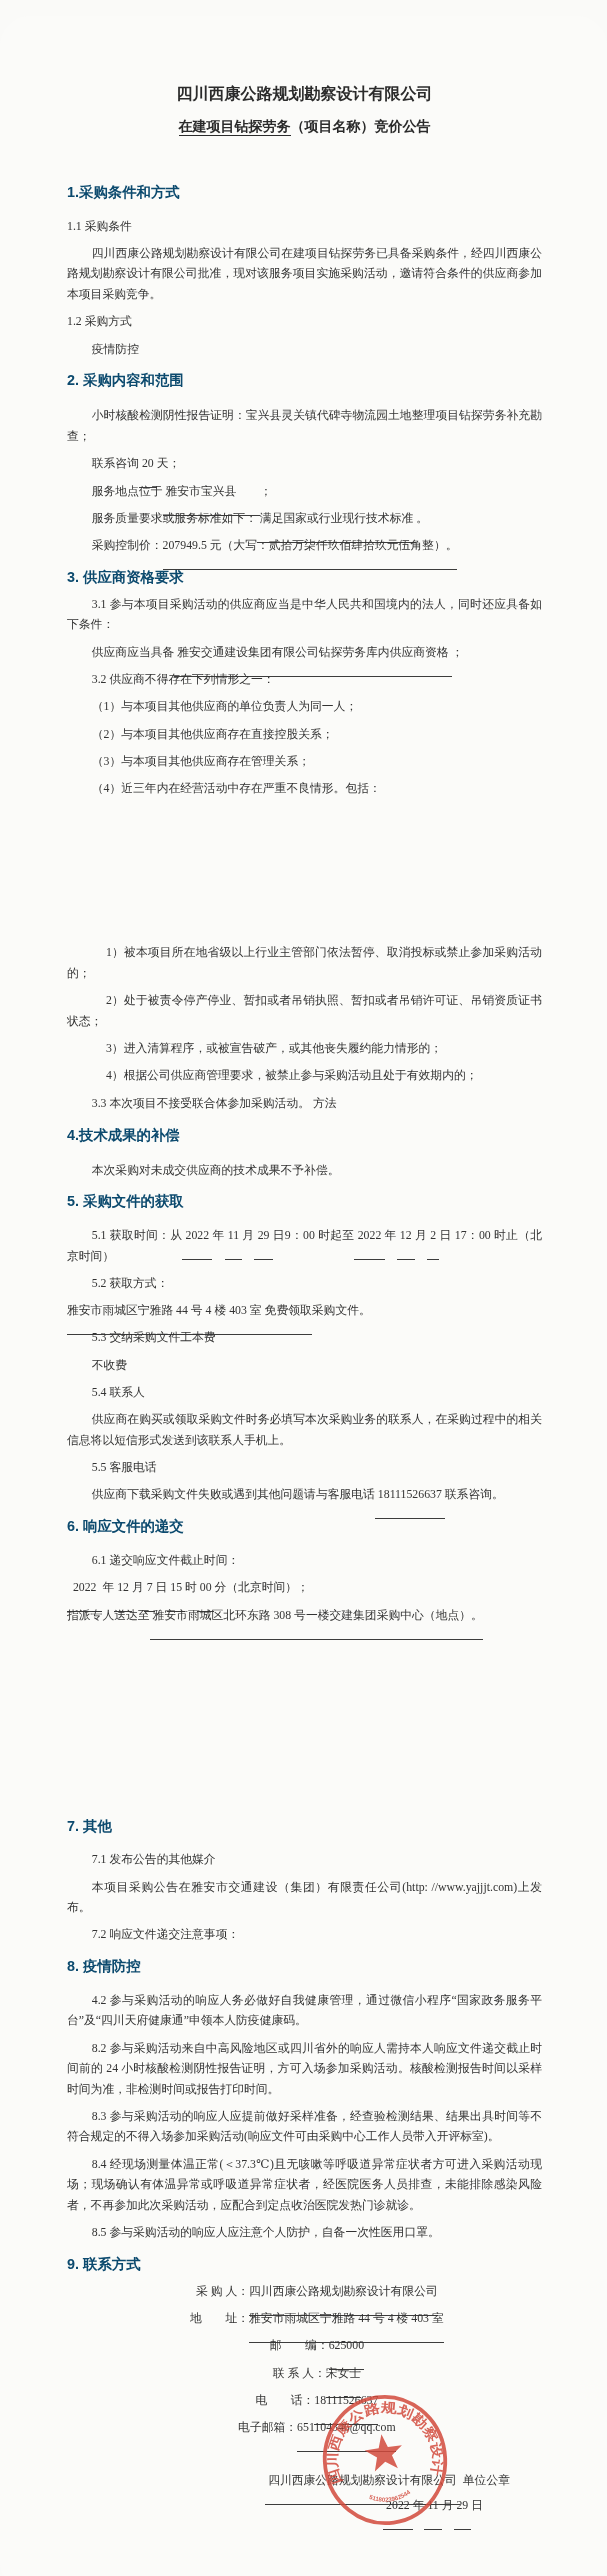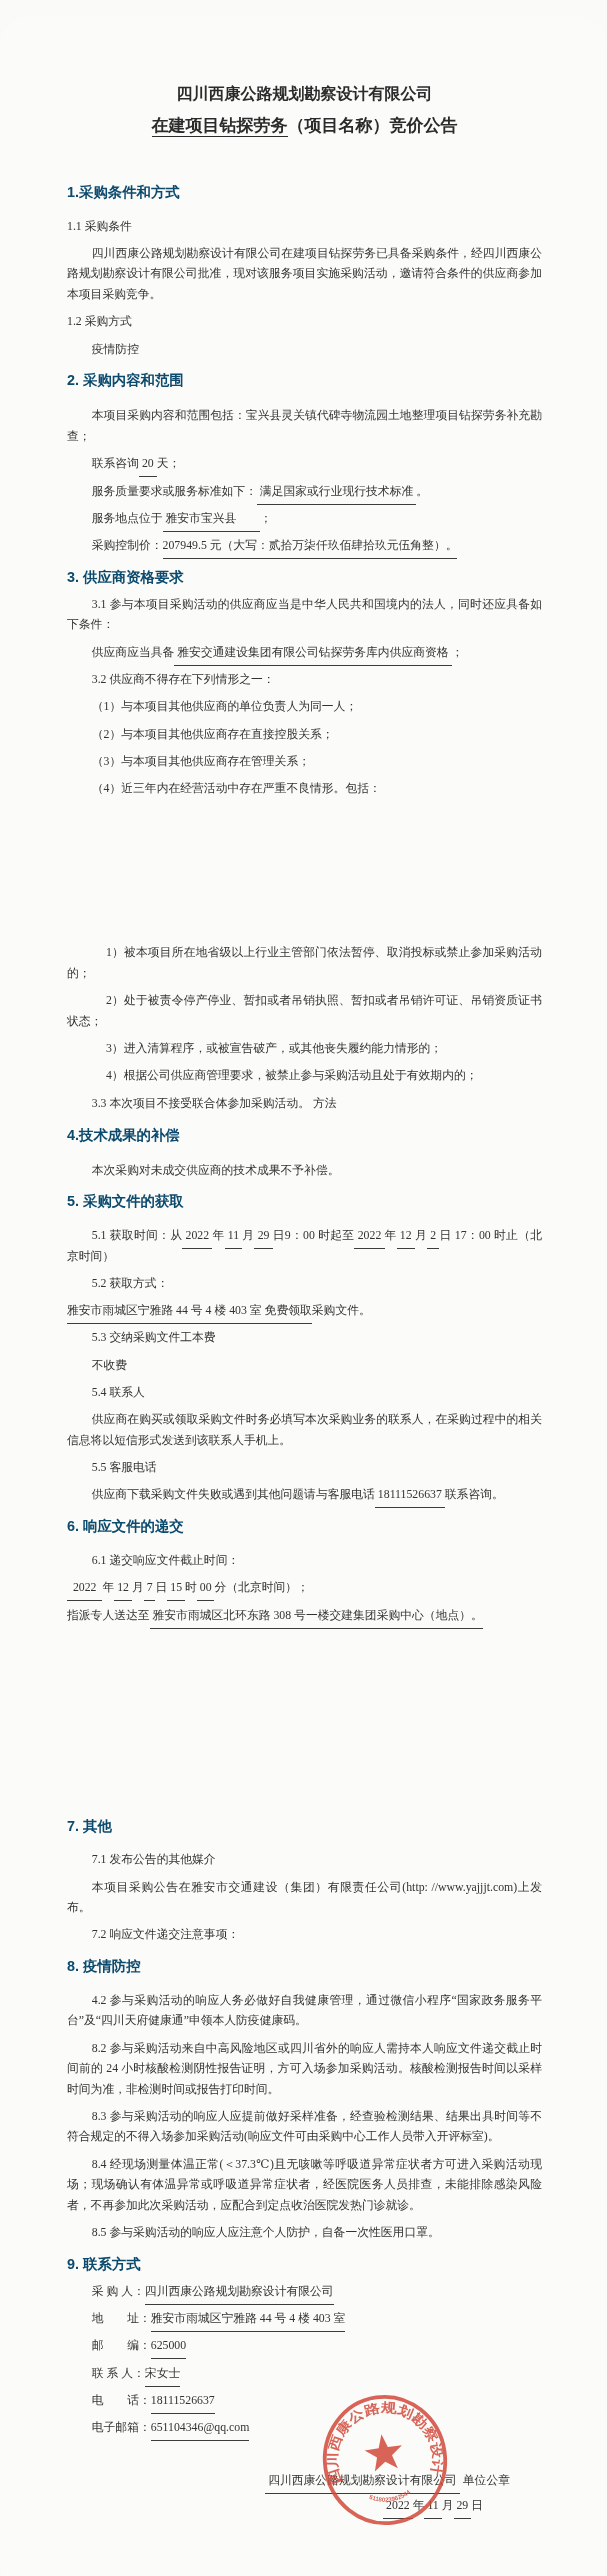--- a/index.html
+++ b/index.html
@@ -19,40 +19,40 @@
   }
   .doc-title{
     font-family:"Liberation Sans","DejaVu Sans",sans-serif;
     font-weight:bold;color:#2b2b2b;
     font-size:16px;line-height:20px;
     text-align:center;margin:0;
   }
   .doc-subtitle{
     font-family:"Liberation Sans","DejaVu Sans",sans-serif;
     font-weight:bold;color:#2b2b2b;
-    font-size:17px;line-height:20px;
+    font-size:14px;line-height:20px;
     text-align:center;margin:12px 0 0;
   }
   .u2{border-bottom:1.5px solid #2b2b2b;padding-bottom:0.8px;}
   .sec{
     font-family:"Liberation Sans","DejaVu Sans",sans-serif;
     font-weight:bold;color:#0c4a6e;
     font-size:14.4px;line-height:20px;
     margin:11.4px 0 0;
   }
   .sec.first{margin-top:46px;}
   .p{margin:6.8px 0 0;text-align:justify;text-justify:inter-ideograph;word-break:break-all;}
   .ind{text-indent:2.1em;}
   .ind3{text-indent:3.3em;}
-  .u{border-bottom:0.8px solid #3c3c3c;padding-bottom:6px;white-space:pre;}
+  .u{border-bottom:0.8px solid #3c3c3c;padding-bottom:17px;white-space:pre;}
   .gap1{height:137px;}
   .gap2{height:179px;}
   .mt18{margin-top:13.7px;}
   .mt20{margin-top:15px;}
-  .contact-row{margin:6.8px 0 0;text-indent:2.1em;}
+  .contact-row{margin:6.8px 0 0;text-indent:2.1em;text-align:center;}
   .footer-sign{position:relative;margin-top:32px;}
   .sign1{margin:0;text-align:right;padding-right:32px;}
   .sign2{margin:4.6px 0 0;text-align:right;padding-right:59px;}
   .stamp{
     position:absolute;left:254px;top:-77px;
     width:128px;height:134px;
     opacity:.85;pointer-events:none;
     transform:rotate(-8deg);
   }
   .stamp text{font-family:"Liberation Sans","DejaVu Sans",sans-serif;}
@@ -65,24 +65,24 @@
   <h1 class="doc-title">四川西康公路规划勘察设计有限公司</h1>
   <h2 class="doc-subtitle"><span class="u2">在建项目钻探劳务</span><span>（项目名称）竞价公告</span></h2>
 
   <h3 class="sec first">1.采购条件和方式</h3>
   <p class="p mt18">1.1 采购条件</p>
   <p class="p ind">四川西康公路规划勘察设计有限公司在建项目钻探劳务已具备采购条件，经四川西康公路规划勘察设计有限公司批准，现对该服务项目实施采购活动，邀请符合条件的供应商参加本项目采购竞争。</p>
   <p class="p">1.2 采购方式</p>
   <p class="p ind">疫情防控</p>
 
   <h3 class="sec">2. 采购内容和范围</h3>
-  <p class="p ind mt20">本项目采购内容和范围包括：宝兴县灵关镇代碑寺物流园土地整理项目钻探劳务补充勘查；</p>
+  <p class="p ind mt20">小时核酸检测阴性报告证明：宝兴县灵关镇代碑寺物流园土地整理项目钻探劳务补充勘查；</p>
   <p class="p ind"><span>联系咨询</span><span class="u"> 20 </span><span>天；</span></p>
+  <p class="p ind"><span>服务地点位于</span><span class="u"> 雅安市宝兴县　　</span><span>；</span></p>
   <p class="p ind"><span>服务质量要求或服务标准如下：</span><span class="u"> 满足国家或行业现行技术标准 </span><span>。</span></p>
-  <p class="p ind"><span>服务地点位于</span><span class="u"> 雅安市宝兴县　　</span><span>；</span></p>
   <p class="p ind"><span>采购控制价：</span><span class="u">207949.5 元（大写：贰拾万柒仟玖佰肆拾玖元伍角整）。</span></p>
 
   <h3 class="sec">3. 供应商资格要求</h3>
   <p class="p ind">3.1 参与本项目采购活动的供应商应当是中华人民共和国境内的法人，同时还应具备如下条件：</p>
   <p class="p ind"><span>供应商应当具备</span><span class="u"> 雅安交通建设集团有限公司钻探劳务库内供应商资格 </span><span>；</span></p>
   <p class="p ind">3.2 供应商不得存在下列情形之一：</p>
   <p class="p ind">（1）与本项目其他供应商的单位负责人为同一人；</p>
   <p class="p ind">（2）与本项目其他供应商存在直接控股关系；</p>
   <p class="p ind">（3）与本项目其他供应商存在管理关系；</p>
   <p class="p ind">（4）近三年内在经营活动中存在严重不良情形。包括：</p>

